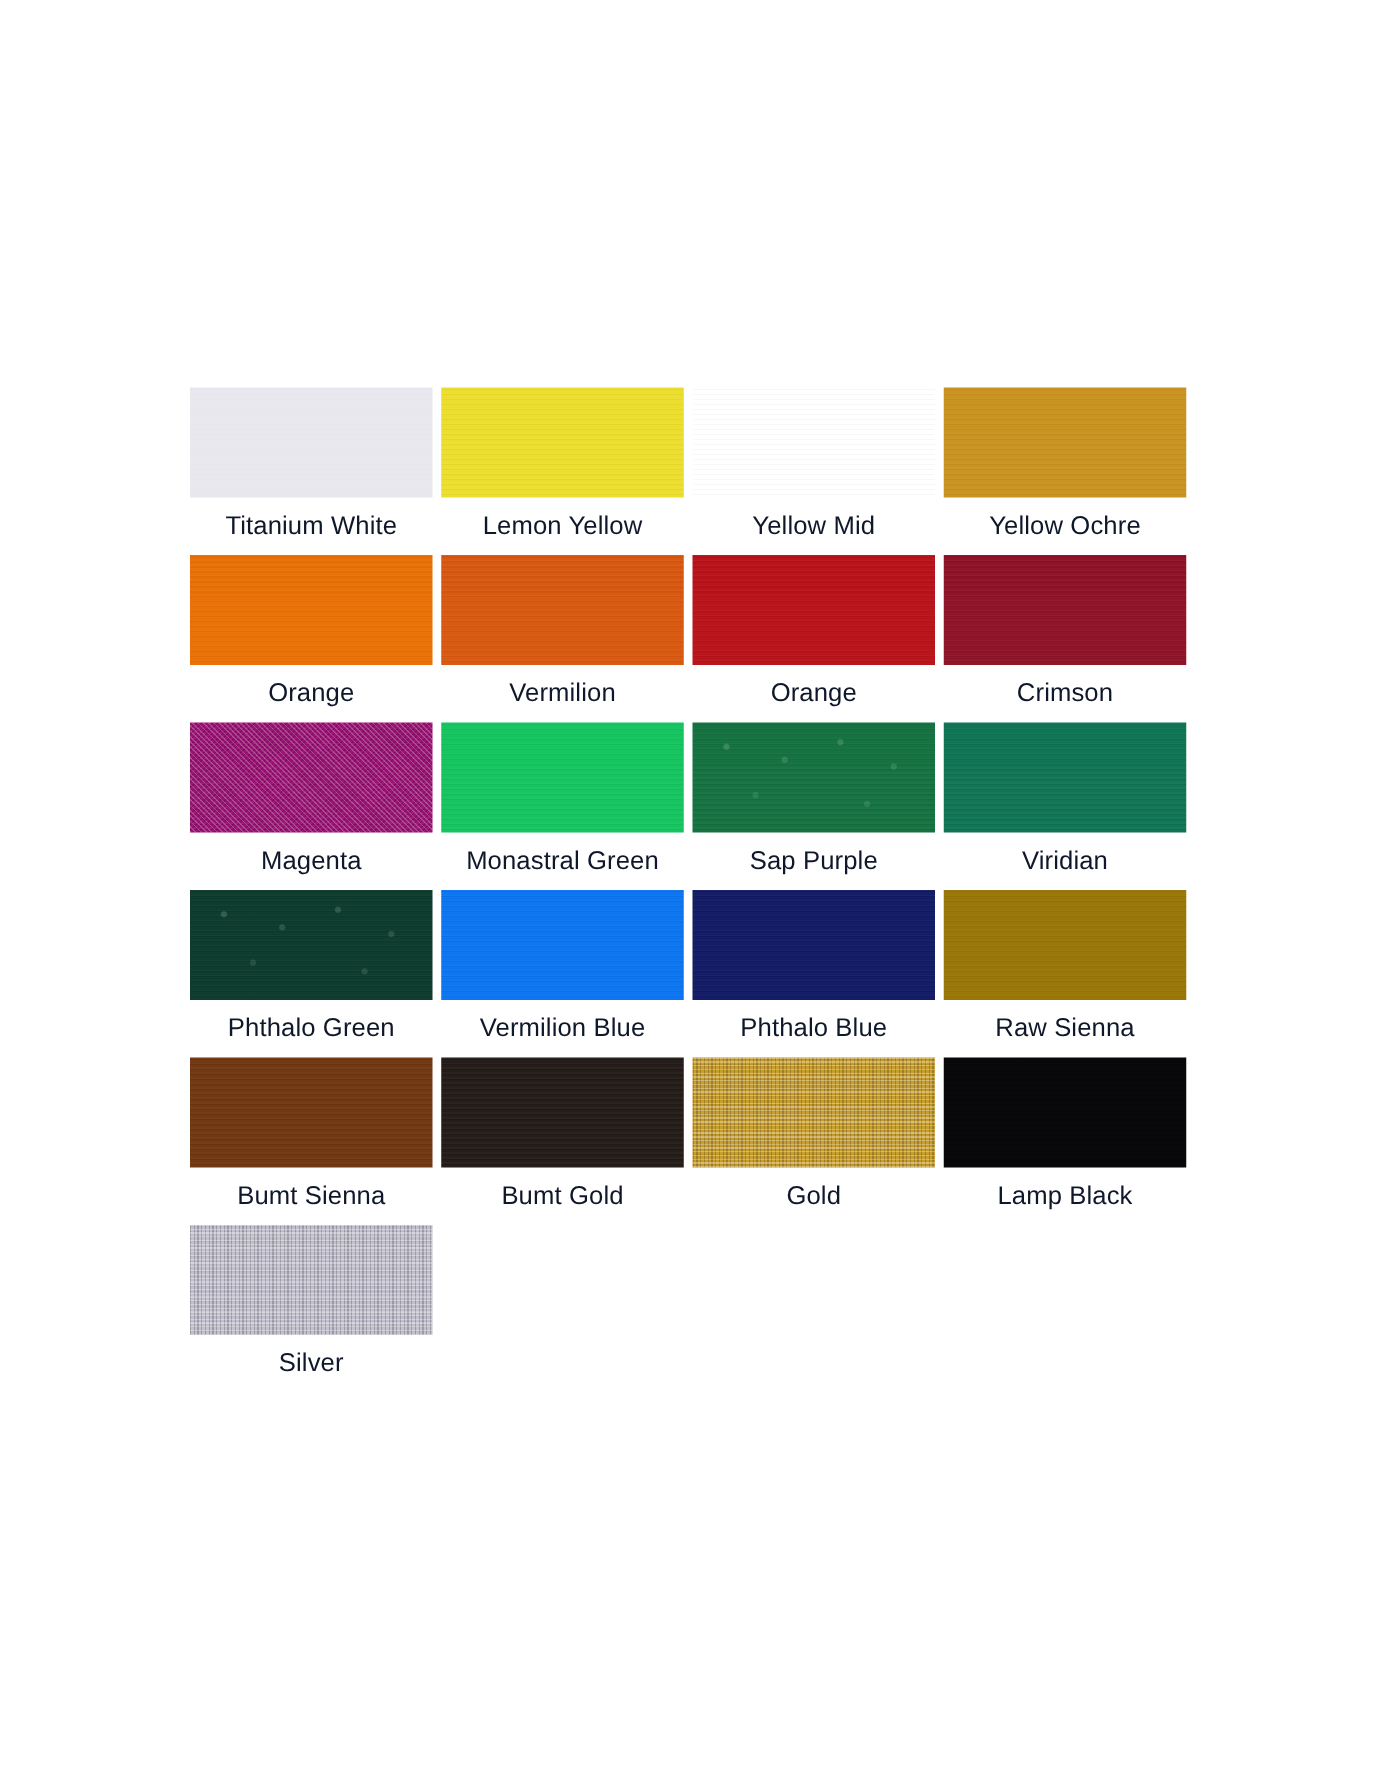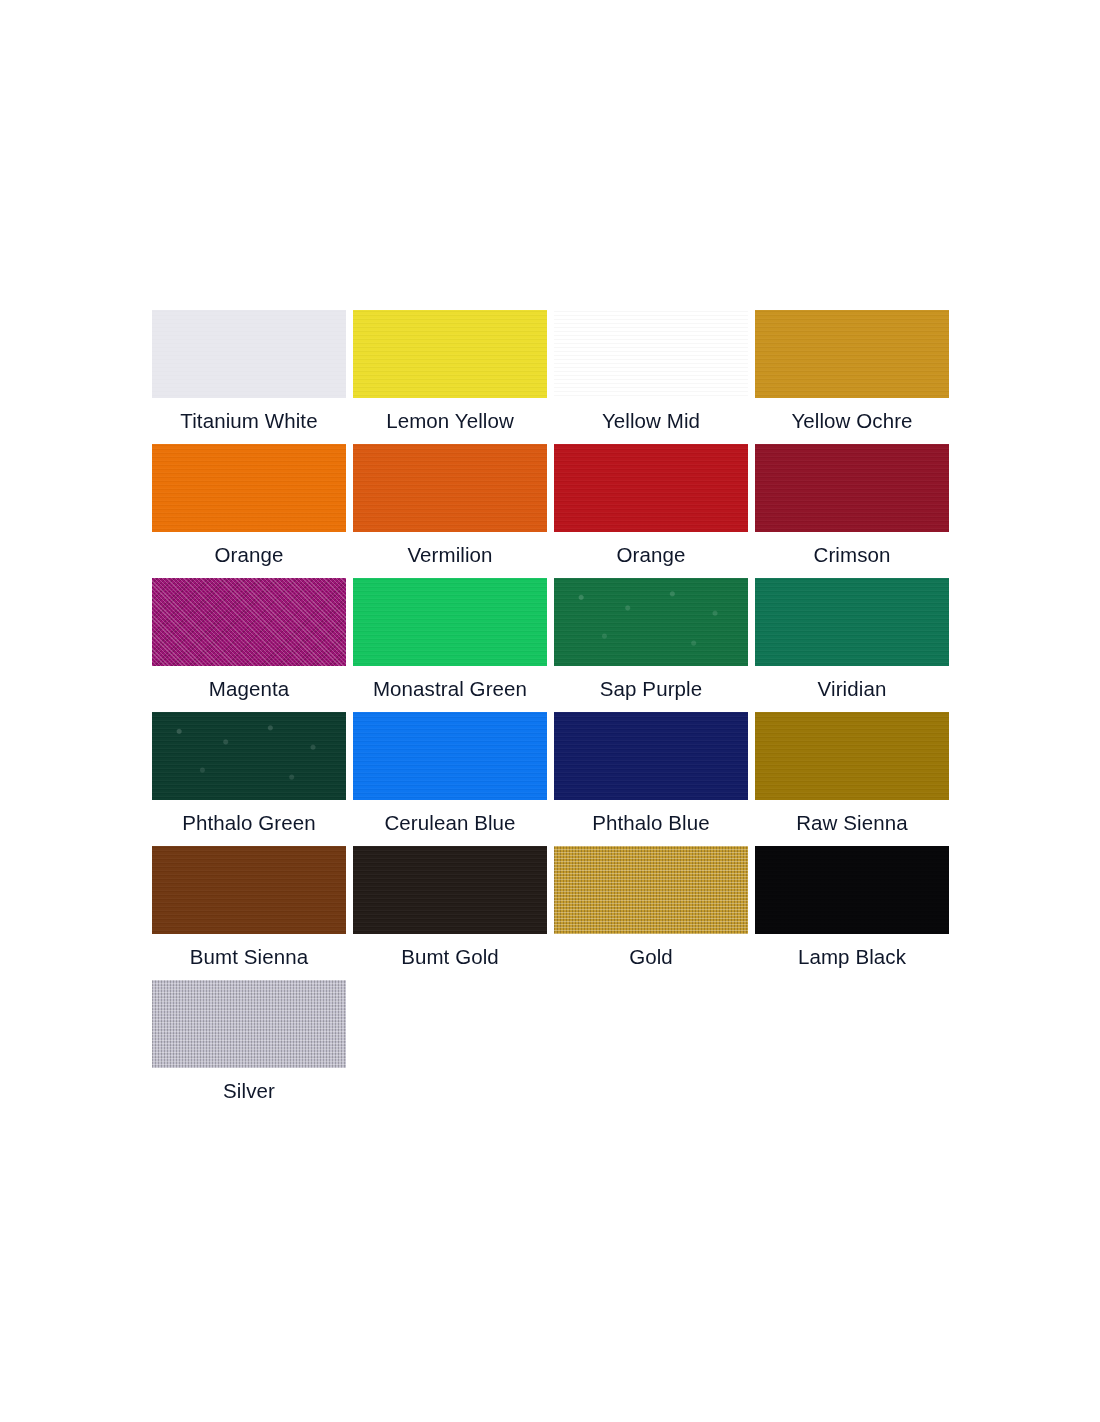--- a/index.html
+++ b/index.html
@@ -193,21 +193,21 @@
       <div class="swatch-cell">
         <div class="swatch-chip" style="background: rgb(13, 115, 82);"></div>
         <div class="swatch-label">Viridian</div>
       </div>
       <div class="swatch-cell">
         <div class="swatch-chip tex-mottle" style="background: rgb(11, 58, 44);"></div>
         <div class="swatch-label">Phthalo Green</div>
       </div>
       <div class="swatch-cell">
         <div class="swatch-chip" style="background: rgb(10, 116, 240);"></div>
-        <div class="swatch-label">Cerulean Blue</div>
+        <div class="swatch-label">Vermilion Blue</div>
       </div>
       <div class="swatch-cell">
         <div class="swatch-chip" style="background: rgb(17, 26, 99);"></div>
         <div class="swatch-label">Phthalo Blue</div>
       </div>
       <div class="swatch-cell">
         <div class="swatch-chip" style="background: rgb(153, 117, 5);"></div>
         <div class="swatch-label">Raw Sienna</div>
       </div>
       <div class="swatch-cell">

